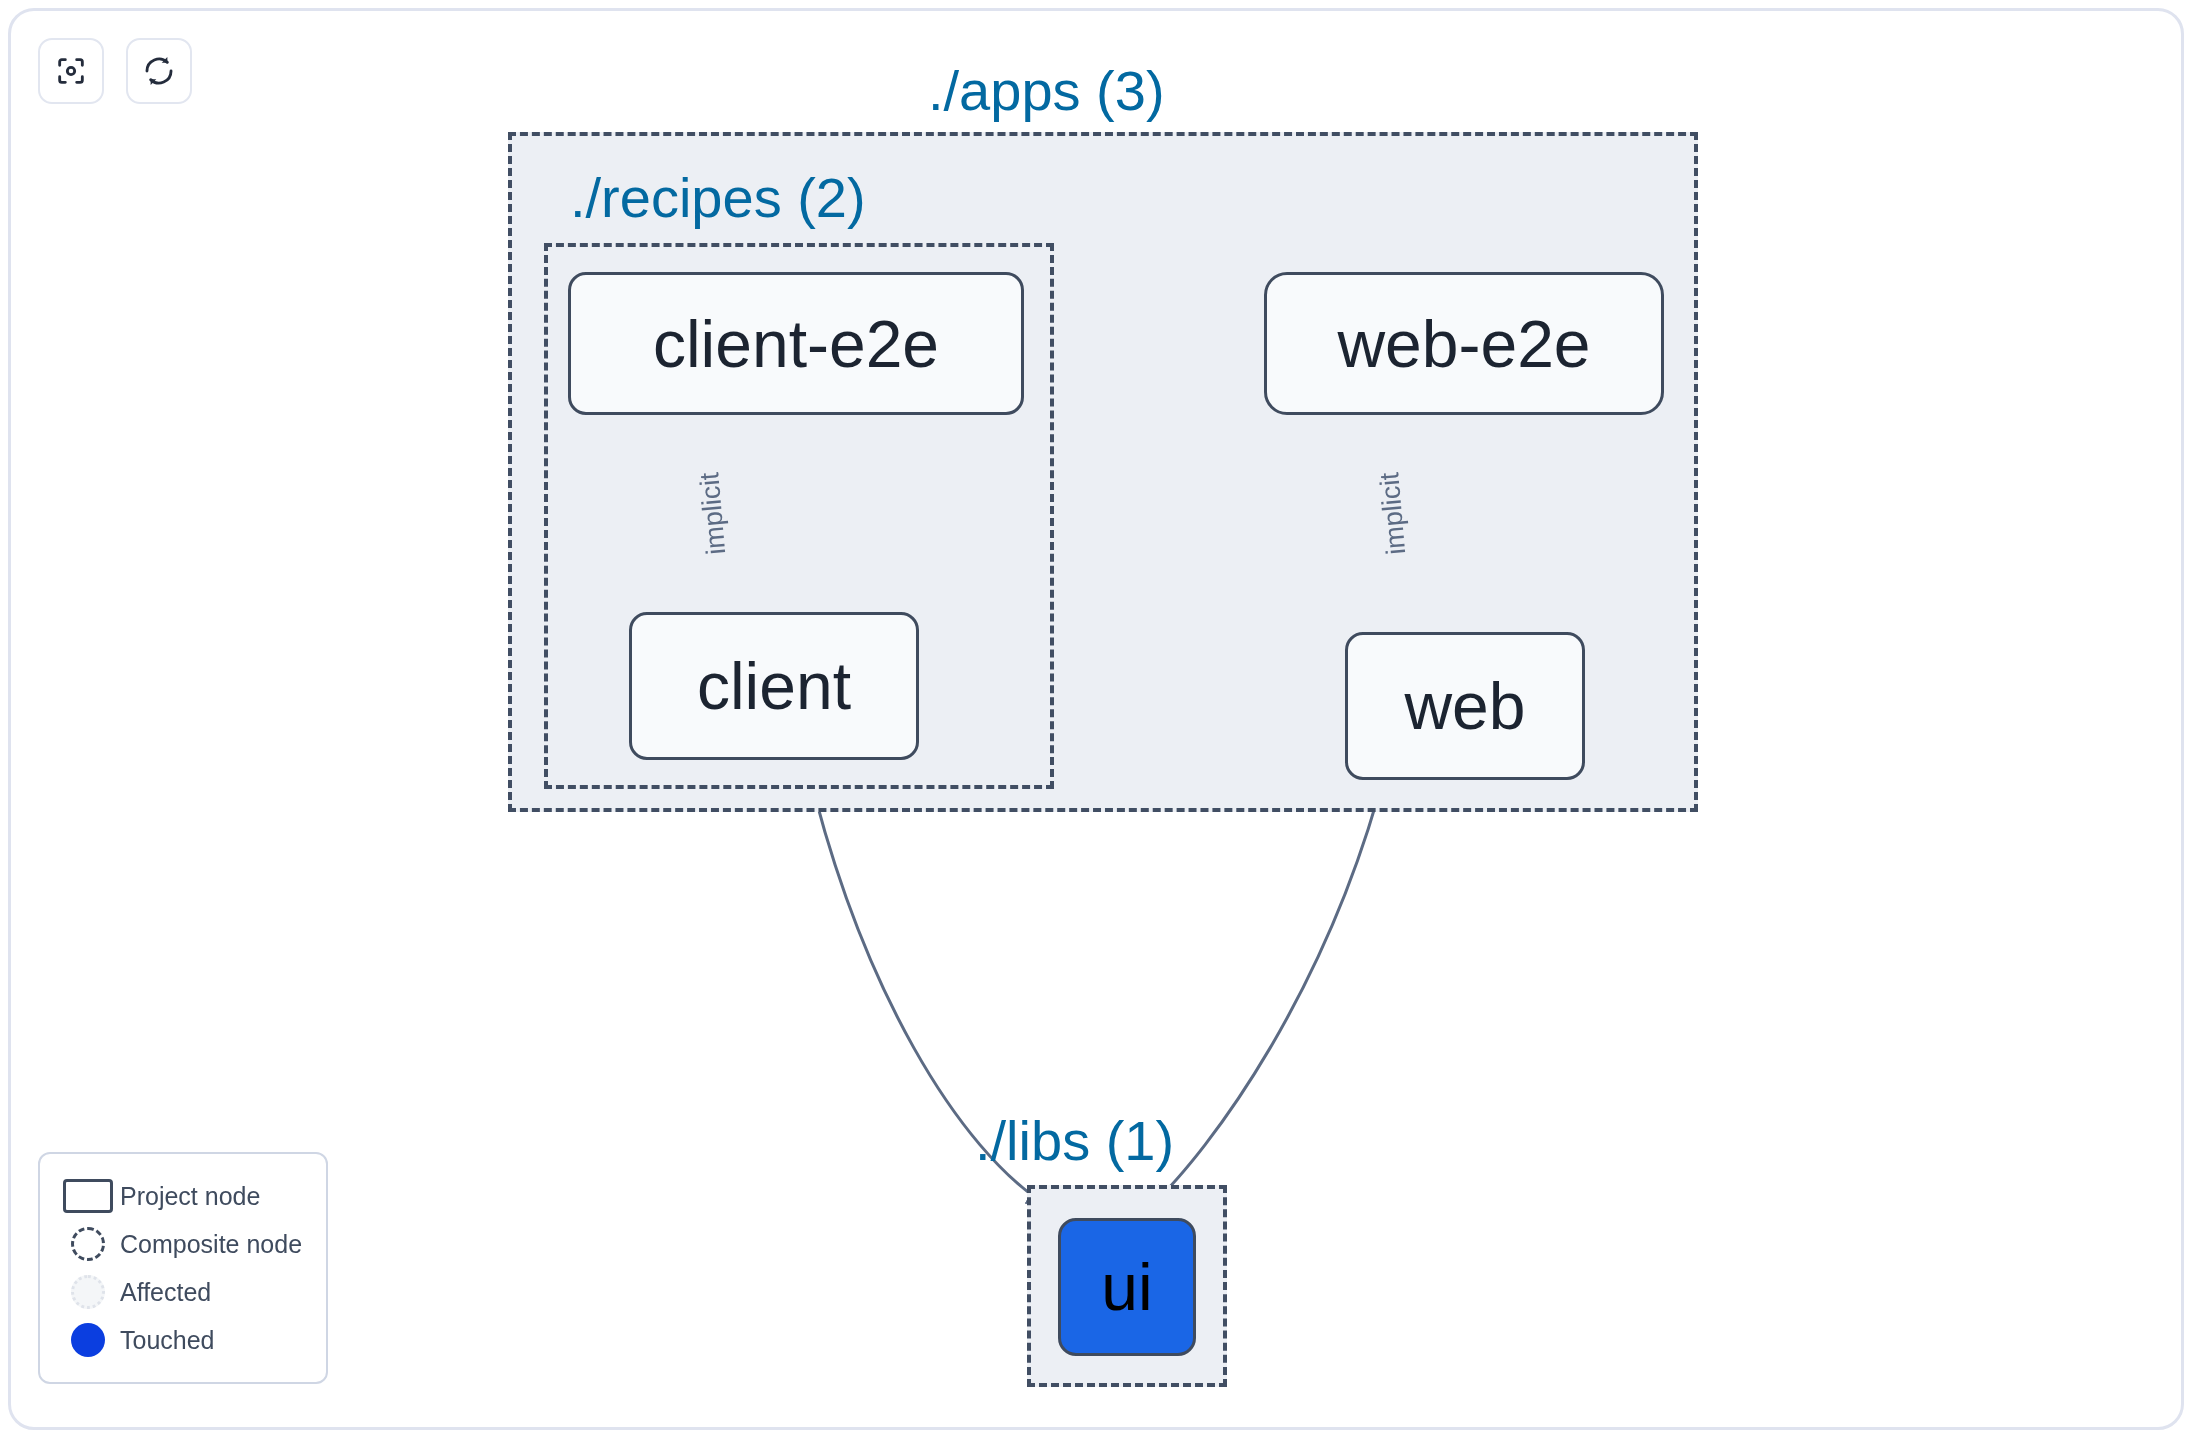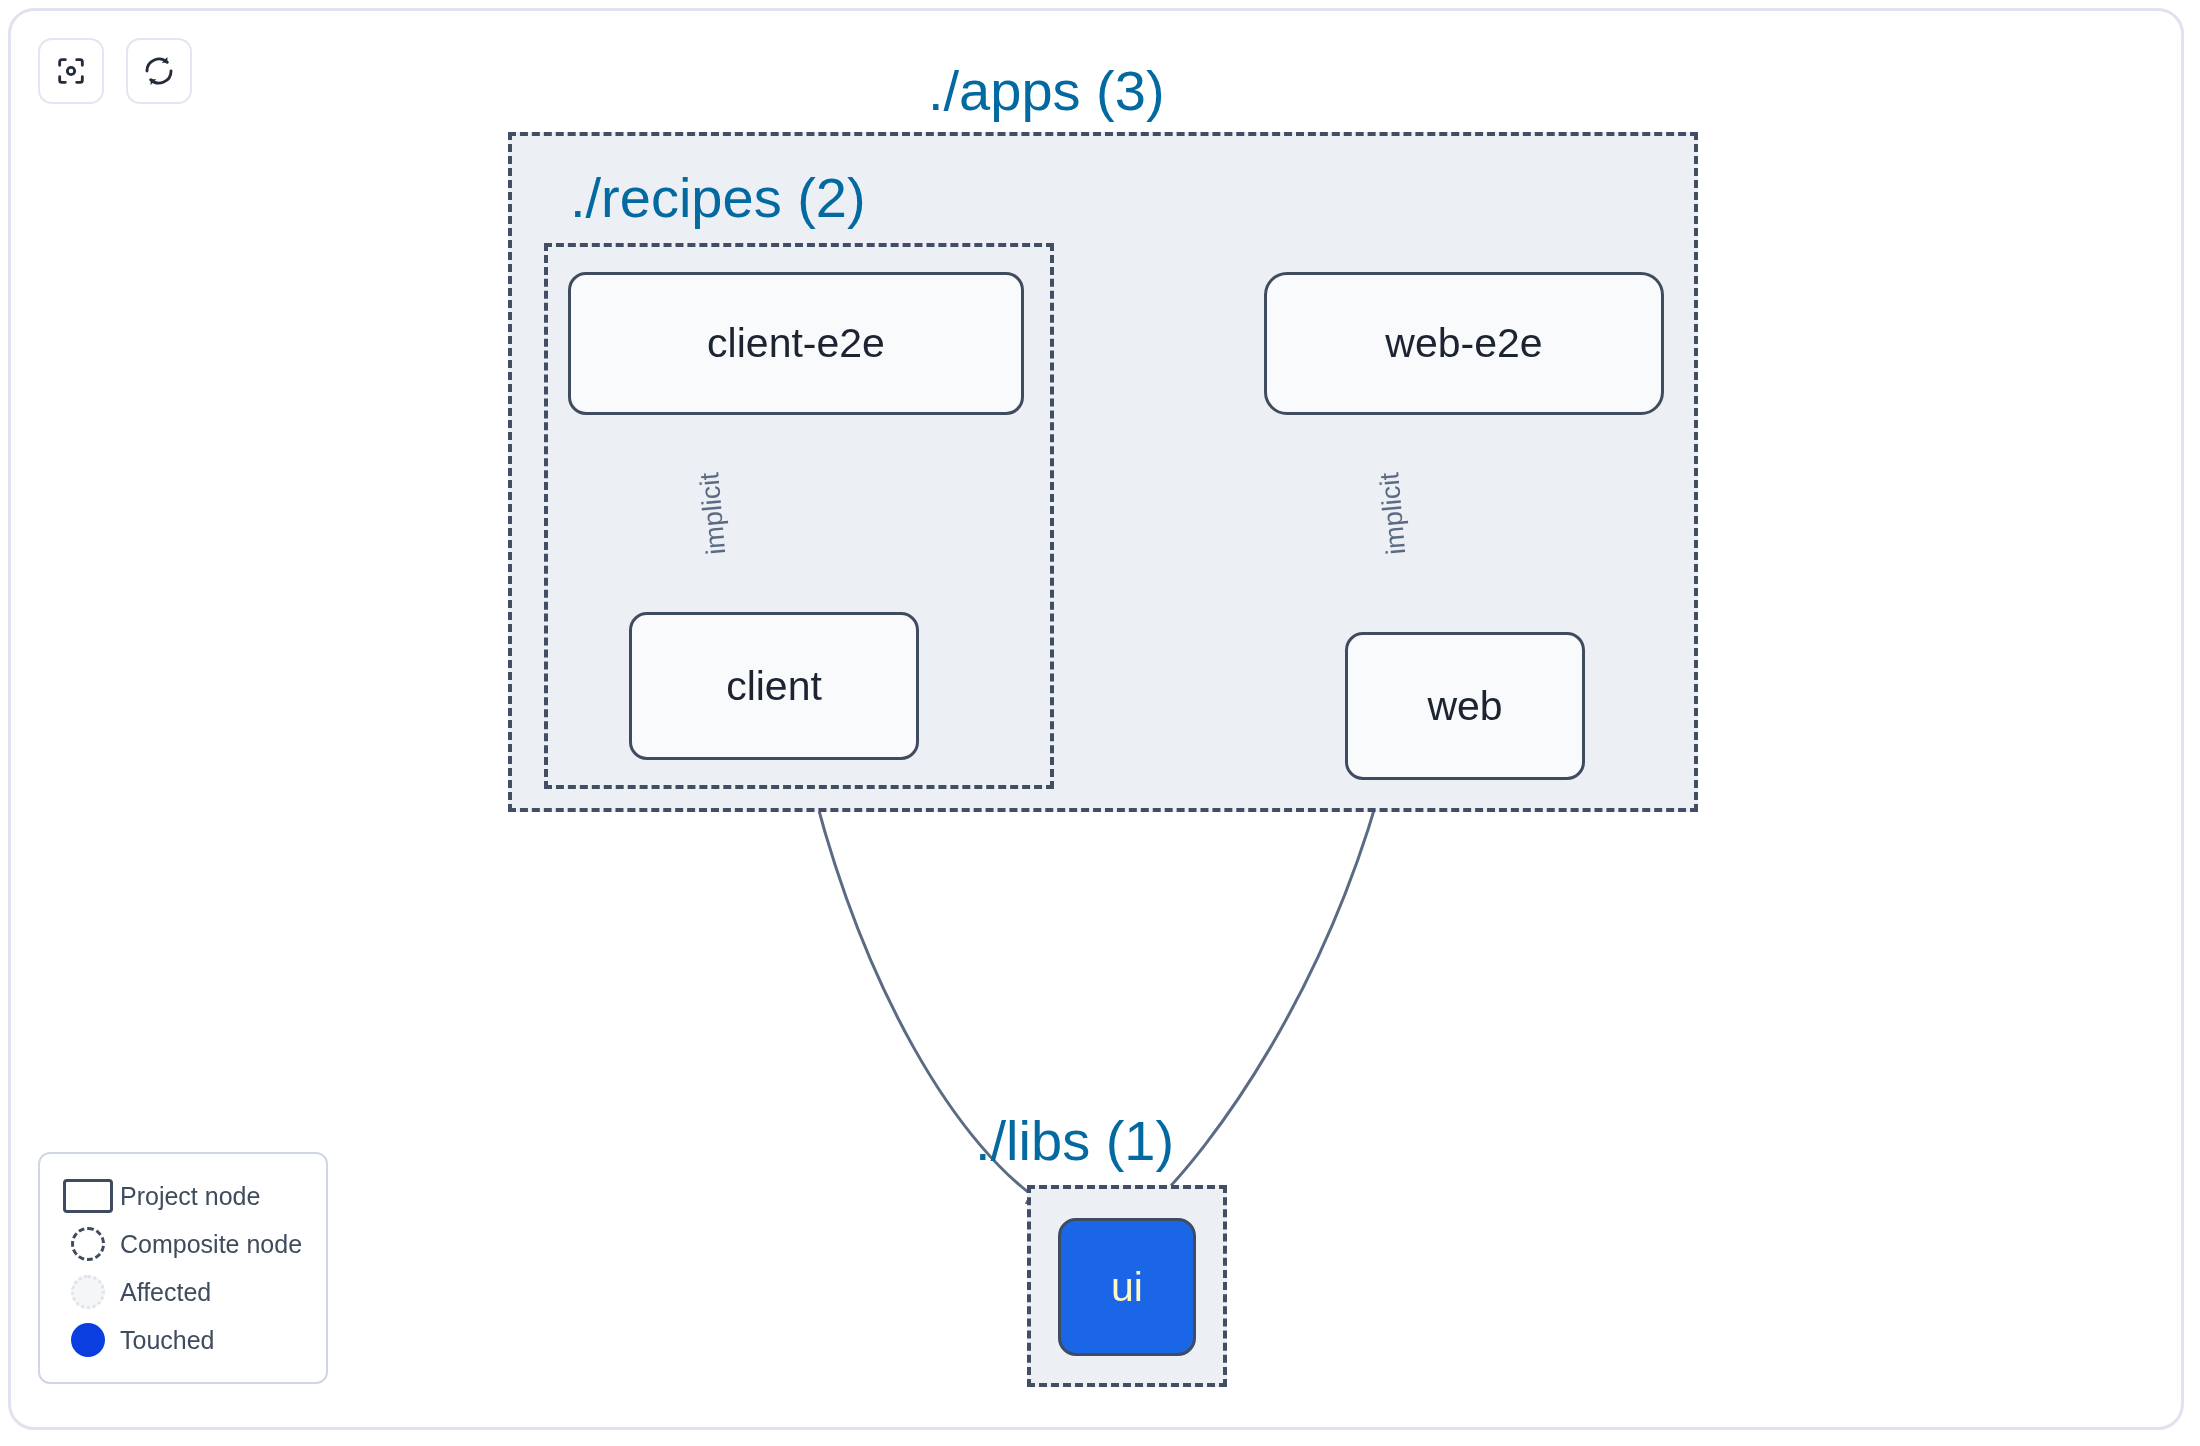--- a/index.html
+++ b/index.html
@@ -89,27 +89,27 @@
     box-sizing: border-box;
     background: #f8fafc;
     border: 3px solid #3f4b5e;
     border-radius: 18px;
     display: flex;
     align-items: center;
     justify-content: center;
     z-index: 25;
     cursor: pointer;
     color: #1c2431;
-    font-size: 41px;
+    font-size: 66px;
     font-weight: 400;
   }
   .proj-node.touched {
     background: #1a66e6;
     border-color: #3f4b5e;
-    color: #fef9c3;
+    color: #000000;
   }
 
   
   .edge-label {
     position: absolute;
     color: #5c6b84;
     font-size: 27px;
     z-index: 30;
     transform-origin: center center;
     white-space: nowrap;

